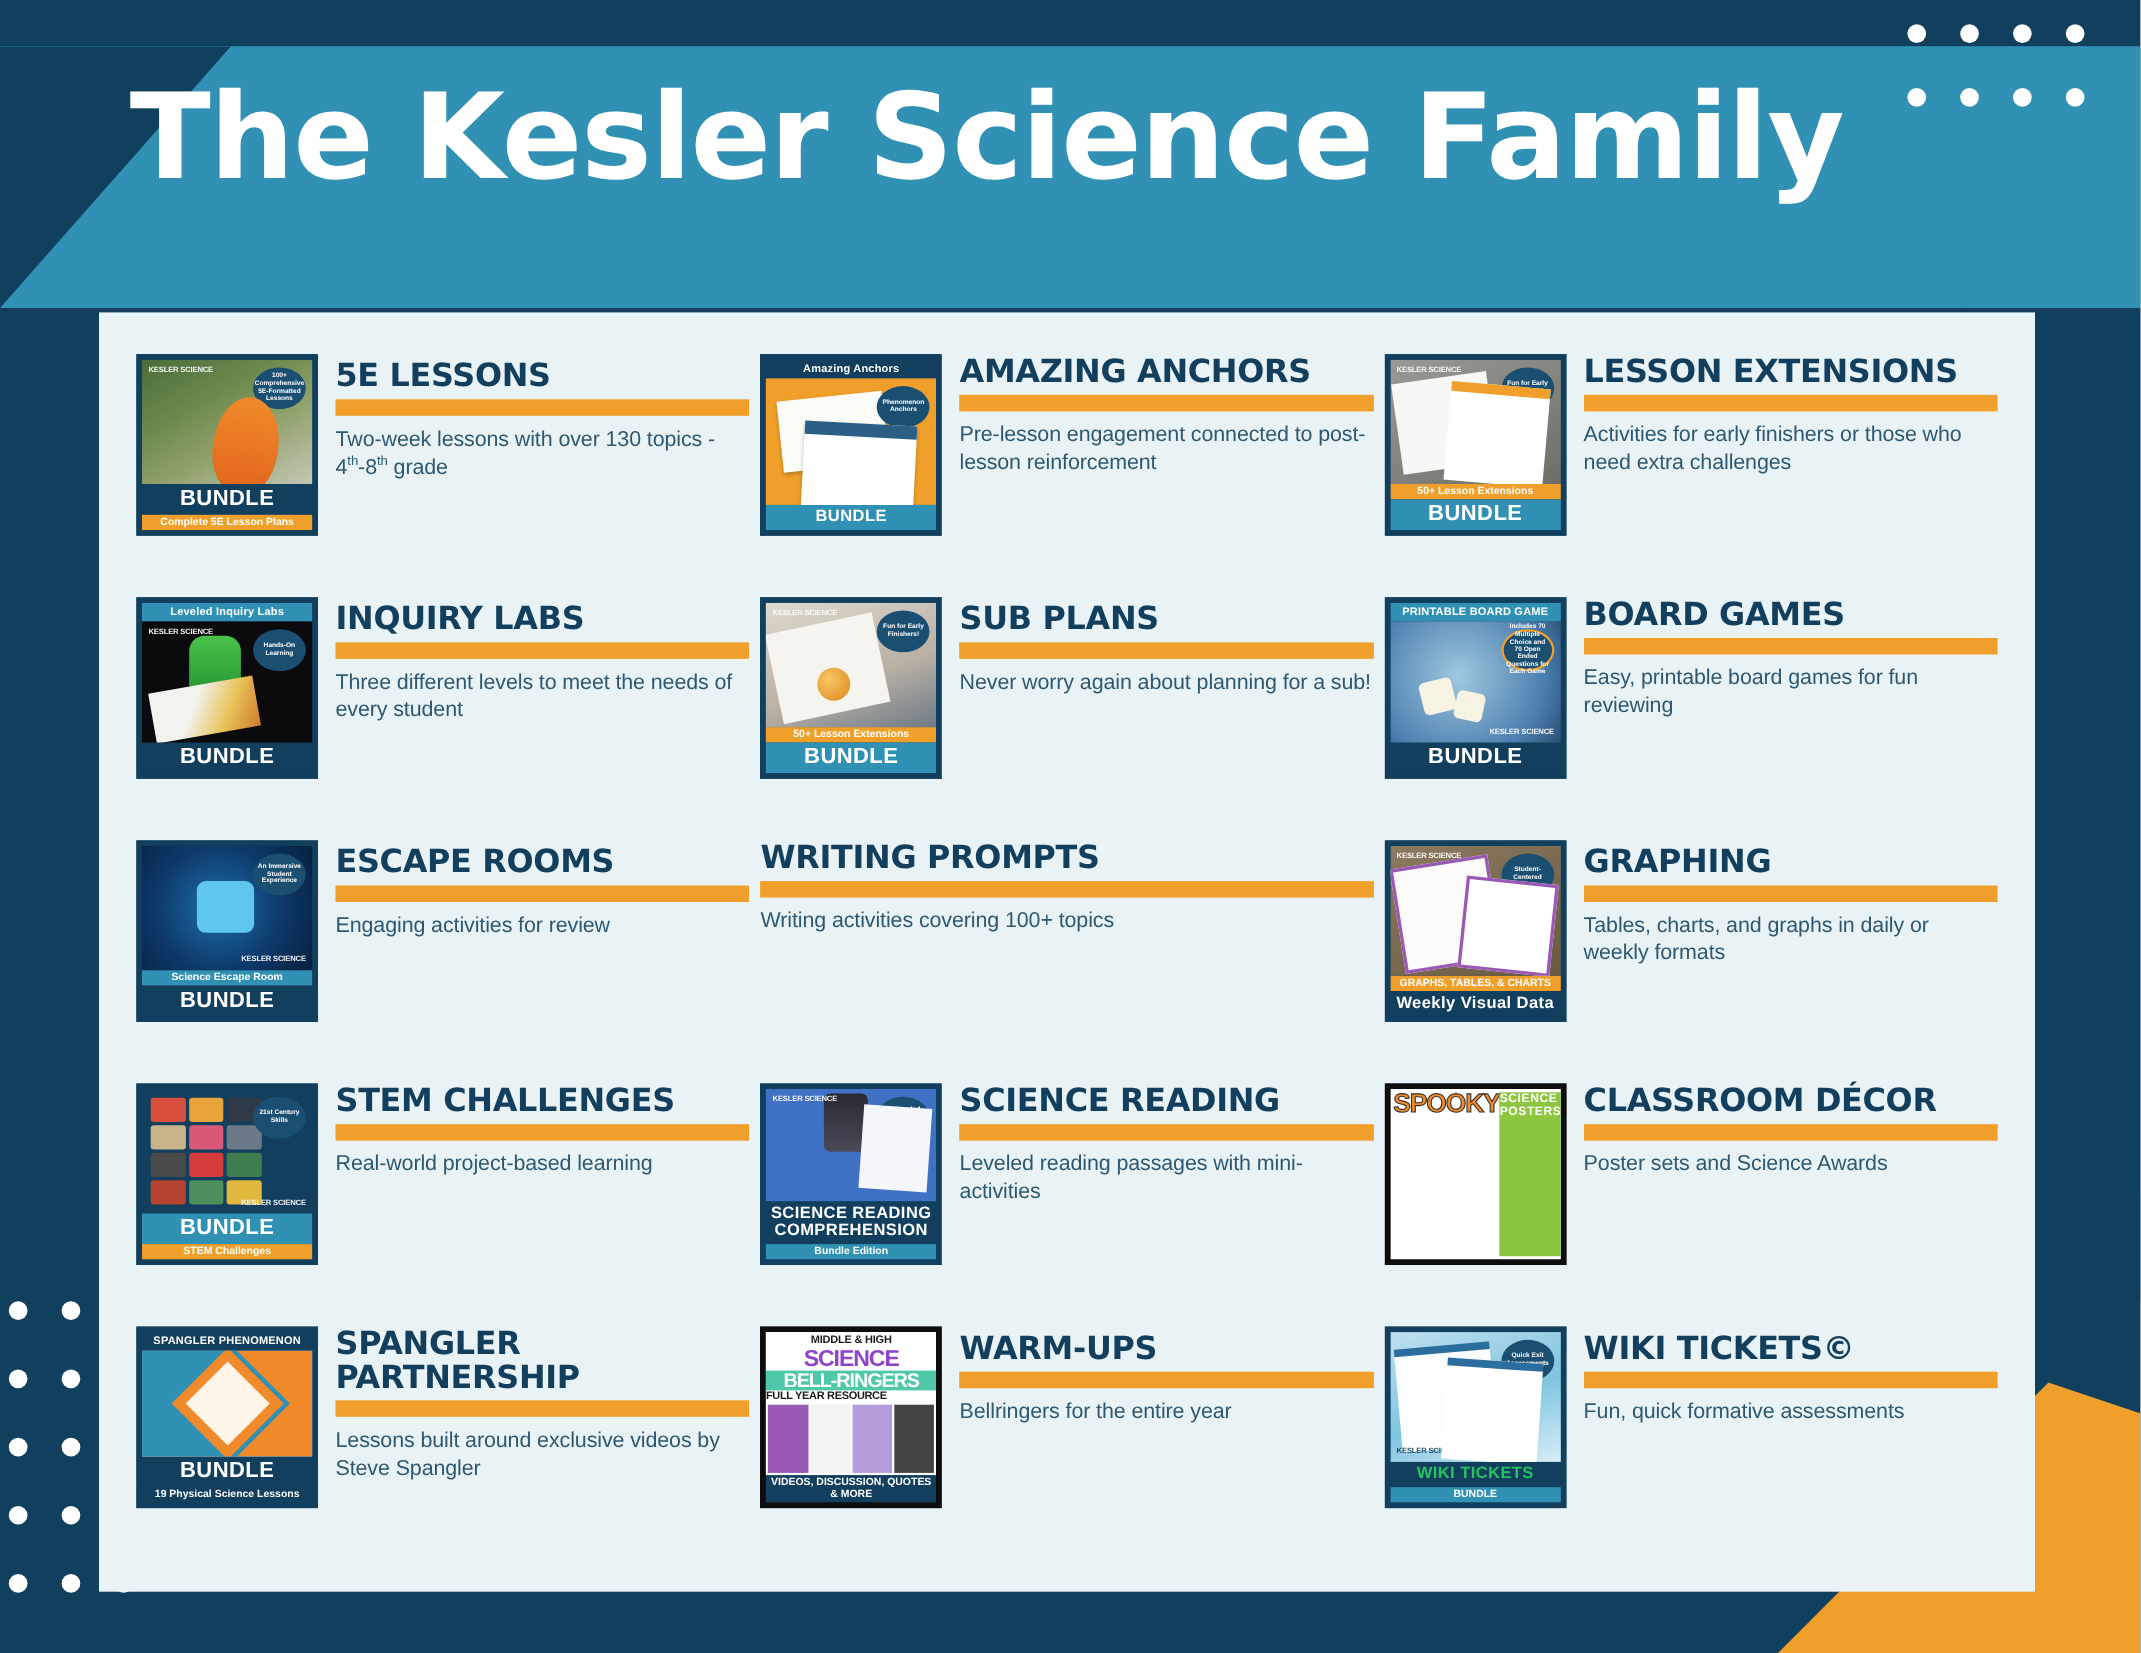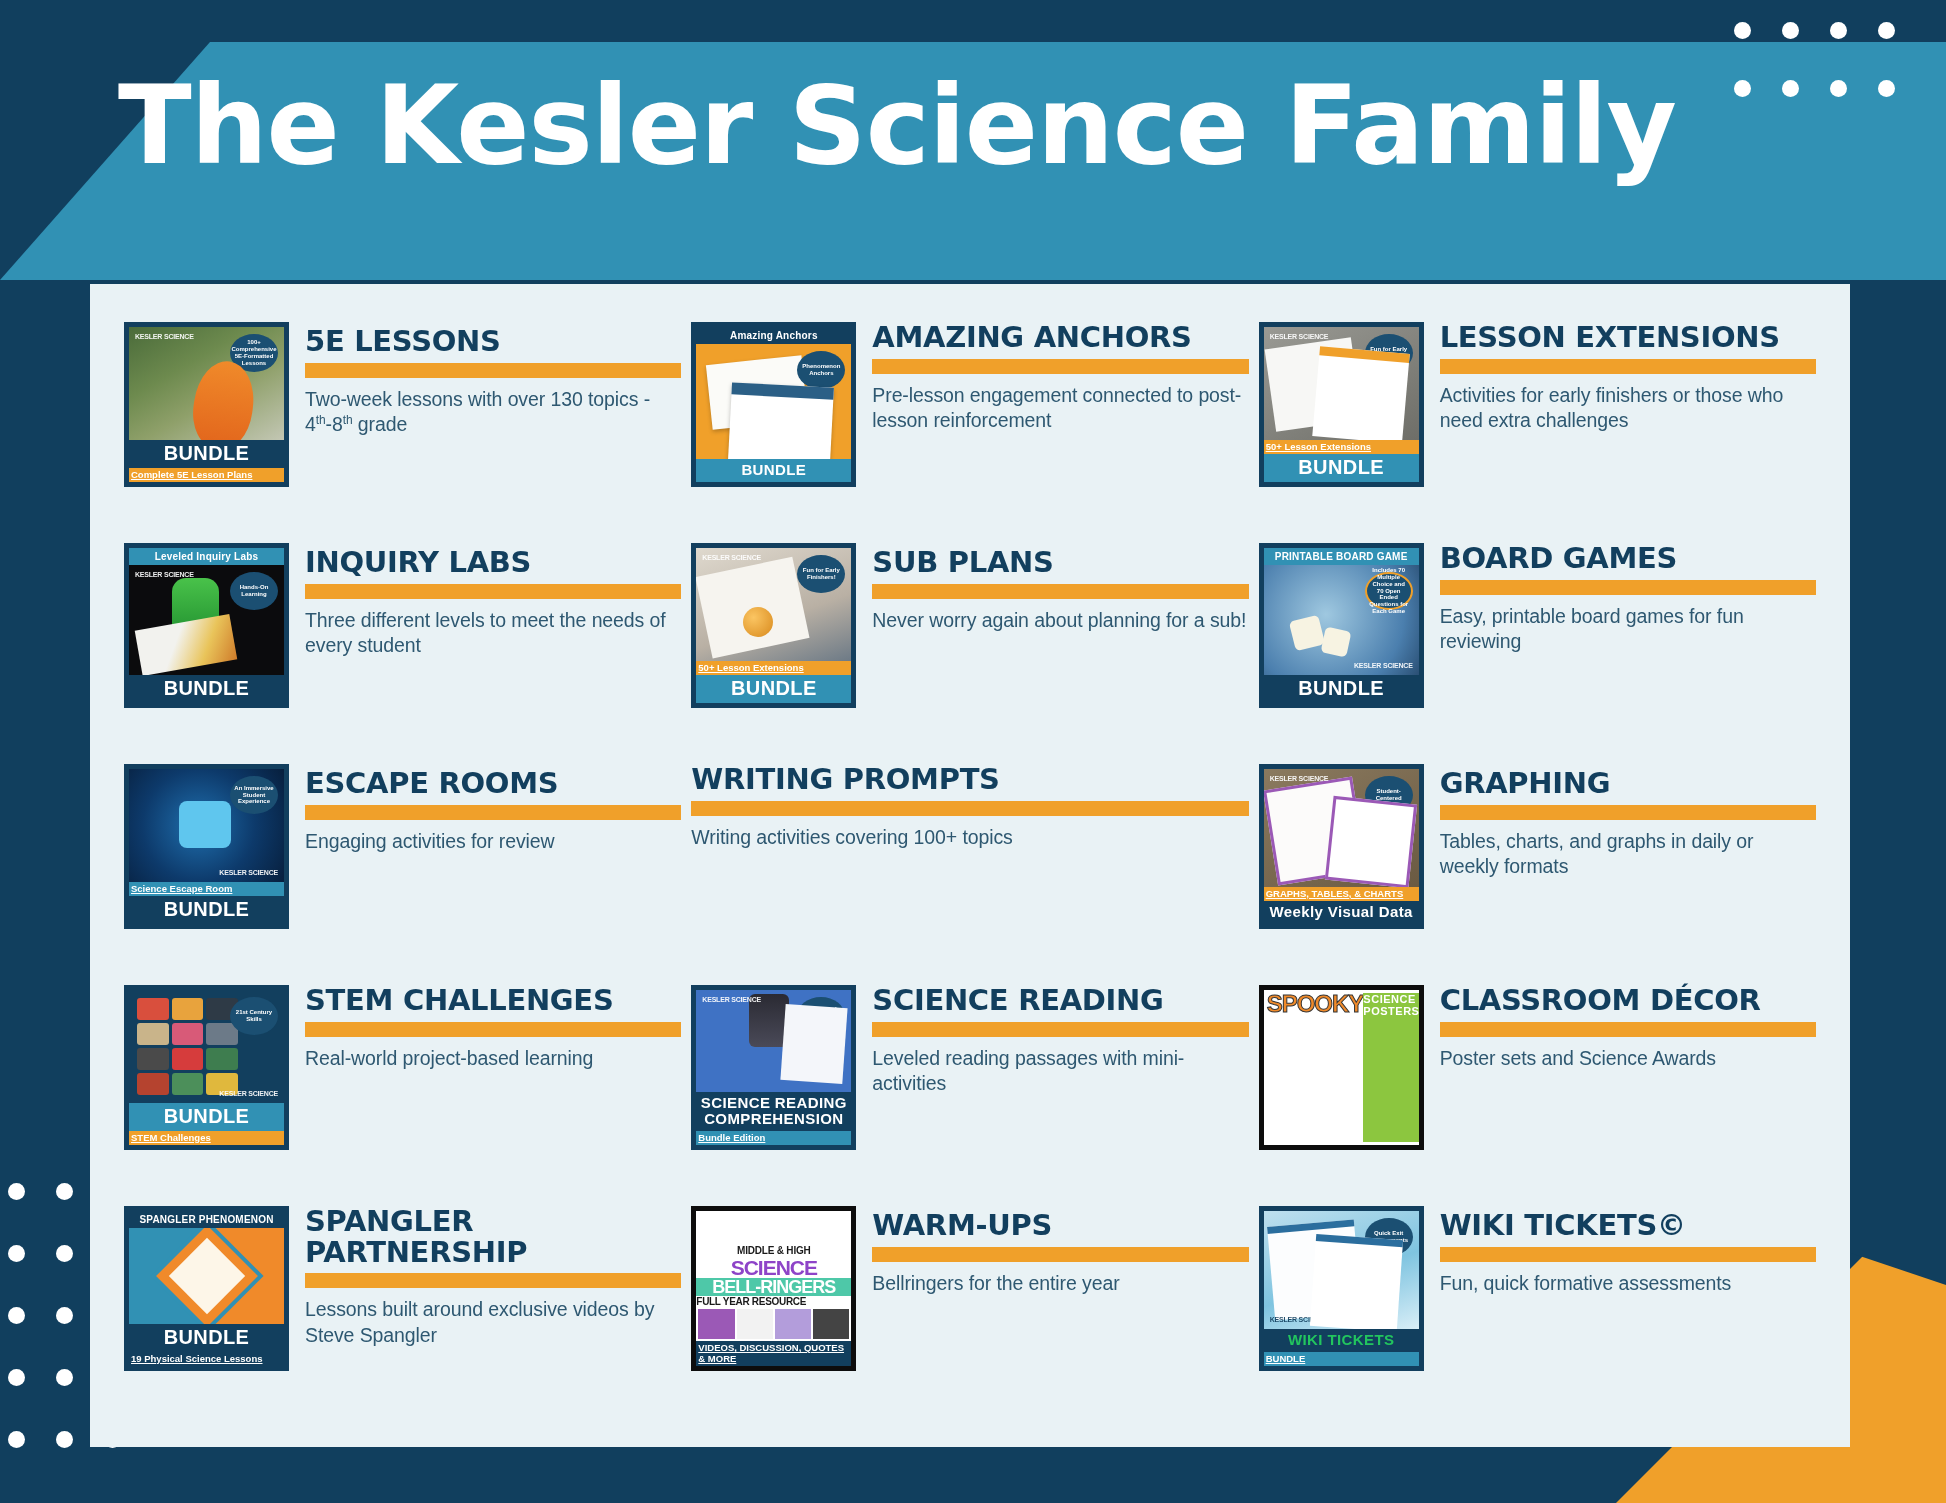--- a/index.html
+++ b/index.html
@@ -142,25 +142,24 @@
     font-size: 10px;
     text-align: center;
     padding: 3px 2px;
     font-weight: 600;
     letter-spacing: .2px;
     line-height: 1.1;
   }
   .thumb .toptag.navy { background: #123f5e; }
   .thumb .subtag {
     font-size: 9.5px;
-    text-align: left;
+    text-align: center;
     padding: 2px 2px;
     line-height: 1.1;
     font-weight: 600;
-    text-decoration: underline;
   }
   .subtag.orange { background: #f0a02a; color: #ffffff; }
   .subtag.navy { background: #123f5e; color: #ffffff; }
   .subtag.teal { background: #3191b4; color: #ffffff; }
   .thumb .bundle {
     text-align: center;
     color: #ffffff;
     font-weight: 800;
     font-size: 20px;
     letter-spacing: .4px;
@@ -283,21 +282,21 @@
   .art.reading::before {
     content:""; position:absolute; left:34%; top:4%;
     width:26%; height:52%; border-radius:6px;
     background: linear-gradient(180deg,#2a2a33,#4a4a58);
   }
   .art.reading::after {
     content:""; position:absolute; right:4%; top:16%;
     width:40%; height:74%; background:#f4f6fa; transform:rotate(4deg);
   }
   .art.warmups { background:#ffffff; display:flex; flex-direction:column; }
-  .art.warmups .w1 { background:#ffffff; color:#1a1a1a; font-size:10px; font-weight:700; text-align:center; padding:2px 0; letter-spacing:-.2px;margin-top:32px;}
+  .art.warmups .w1 { background:#ffffff; color:#1a1a1a; font-size:10px; font-weight:700; text-align:center; padding:2px 0; letter-spacing:-.2px;}
   .art.warmups .w2 { background:#ffffff; color:#8e44c8; font-size:21px; font-weight:800; text-align:center; line-height:.95; letter-spacing:-1px;}
   .art.warmups .w3 { background:#4ec8a8; color:#ffffff; font-size:18px; font-weight:800; text-align:center; line-height:1; letter-spacing:-1px;}
   .art.warmups .w4 { color:#1a1a1a; font-size:10px; font-weight:700; text-align:left; letter-spacing:-.3px;}
   .art.warmups .strip { flex:1; display:flex; gap:2px; padding:2px; }
   .art.warmups .strip i { flex:1; display:block; }
   .art.lessonext { background:linear-gradient(150deg,#9a9a94,#6e6e68); }
   .art.lessonext::before {
     content:""; position:absolute; left:4%; top:14%;
     width:56%; height:74%; background:#f7f7f5; transform:rotate(-8deg);
   }

